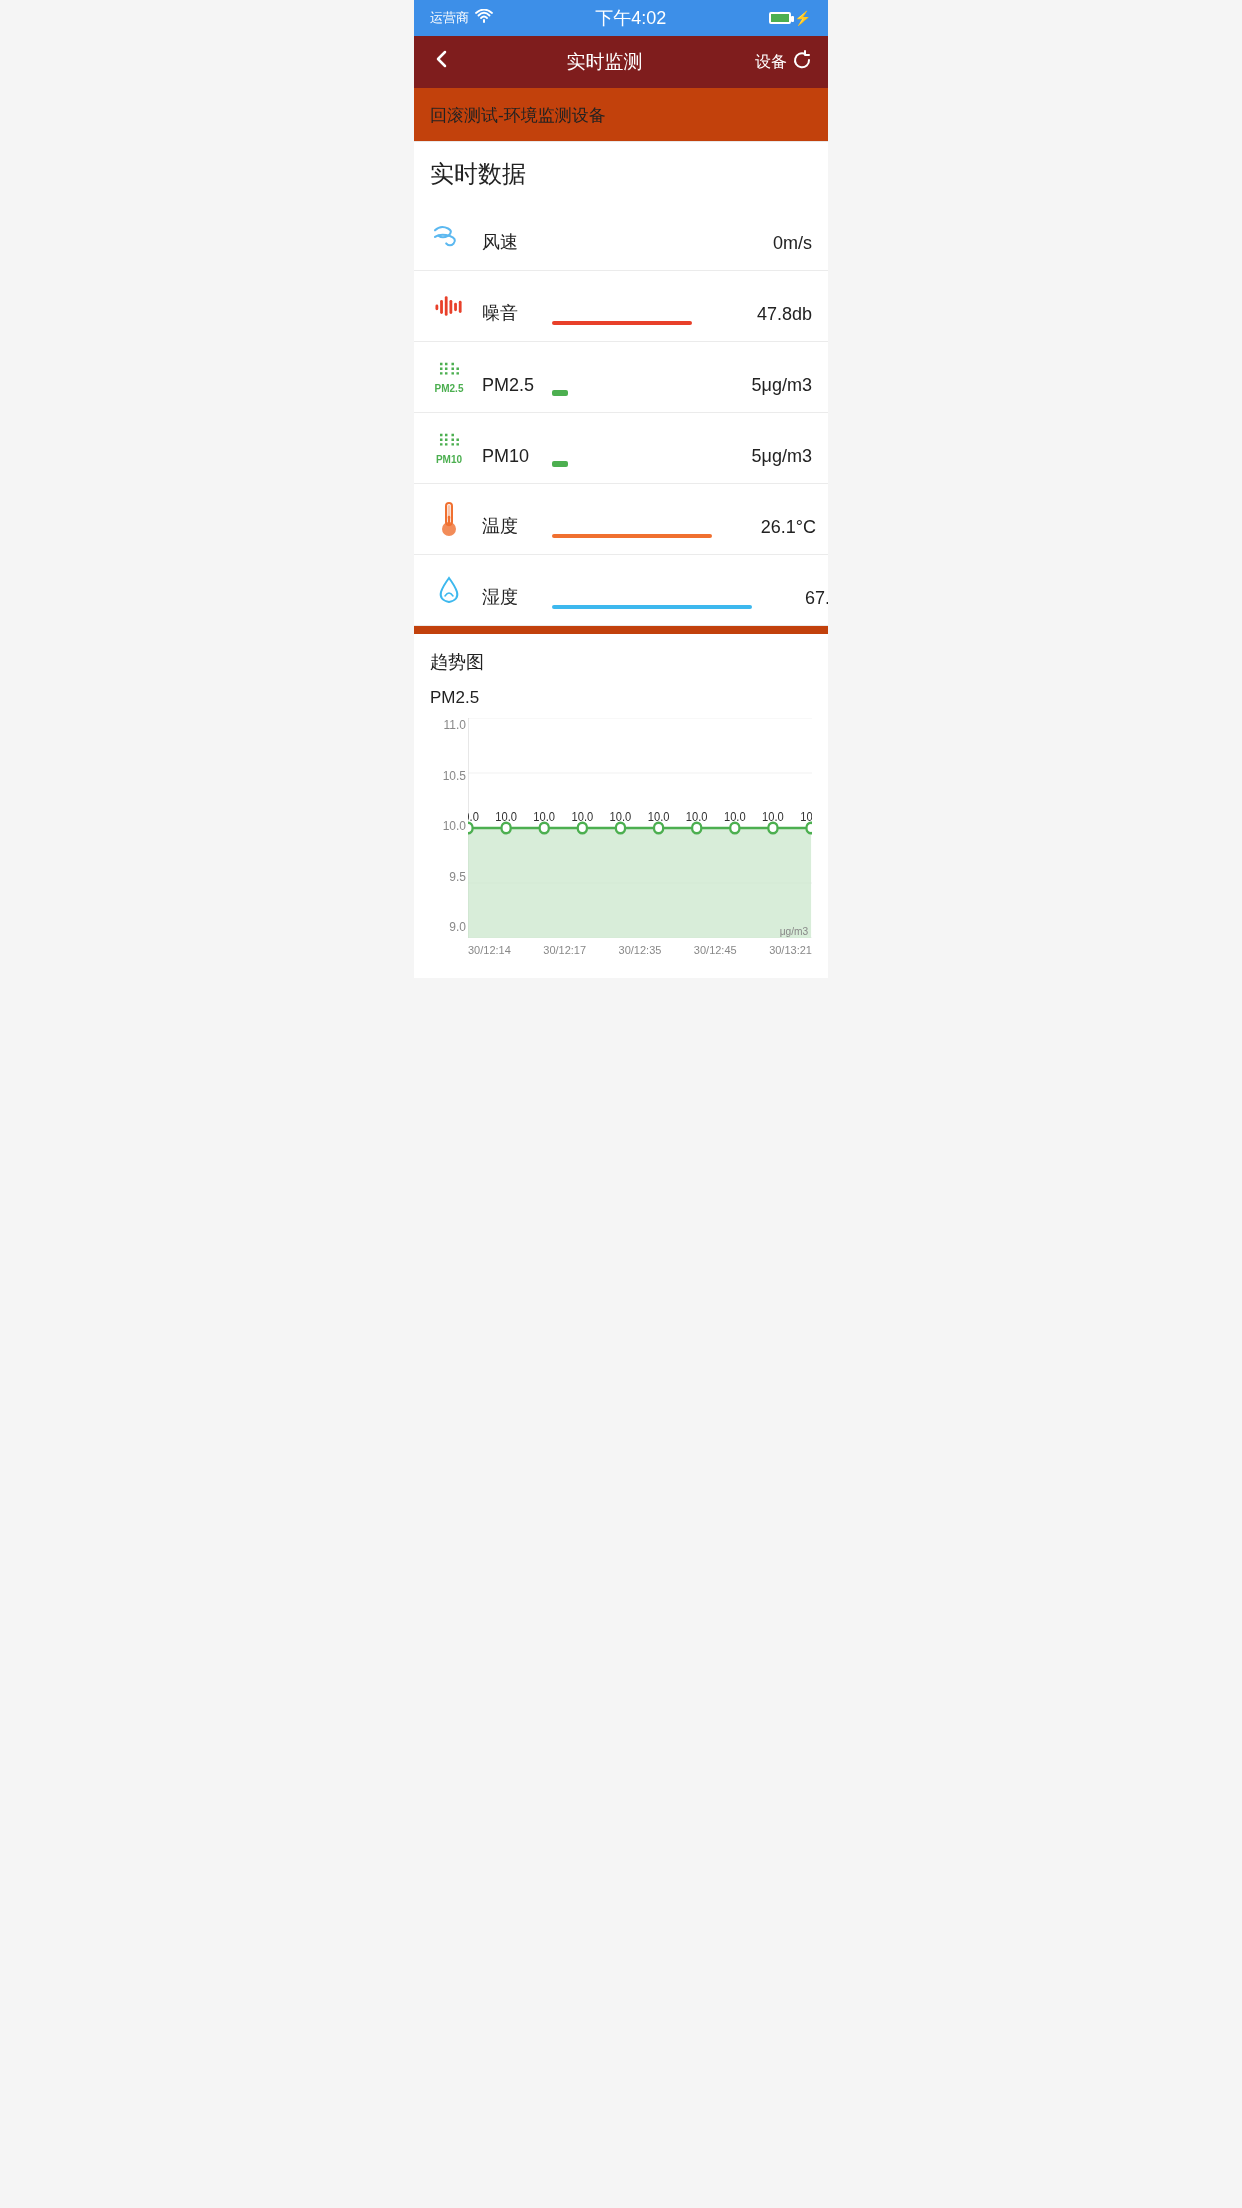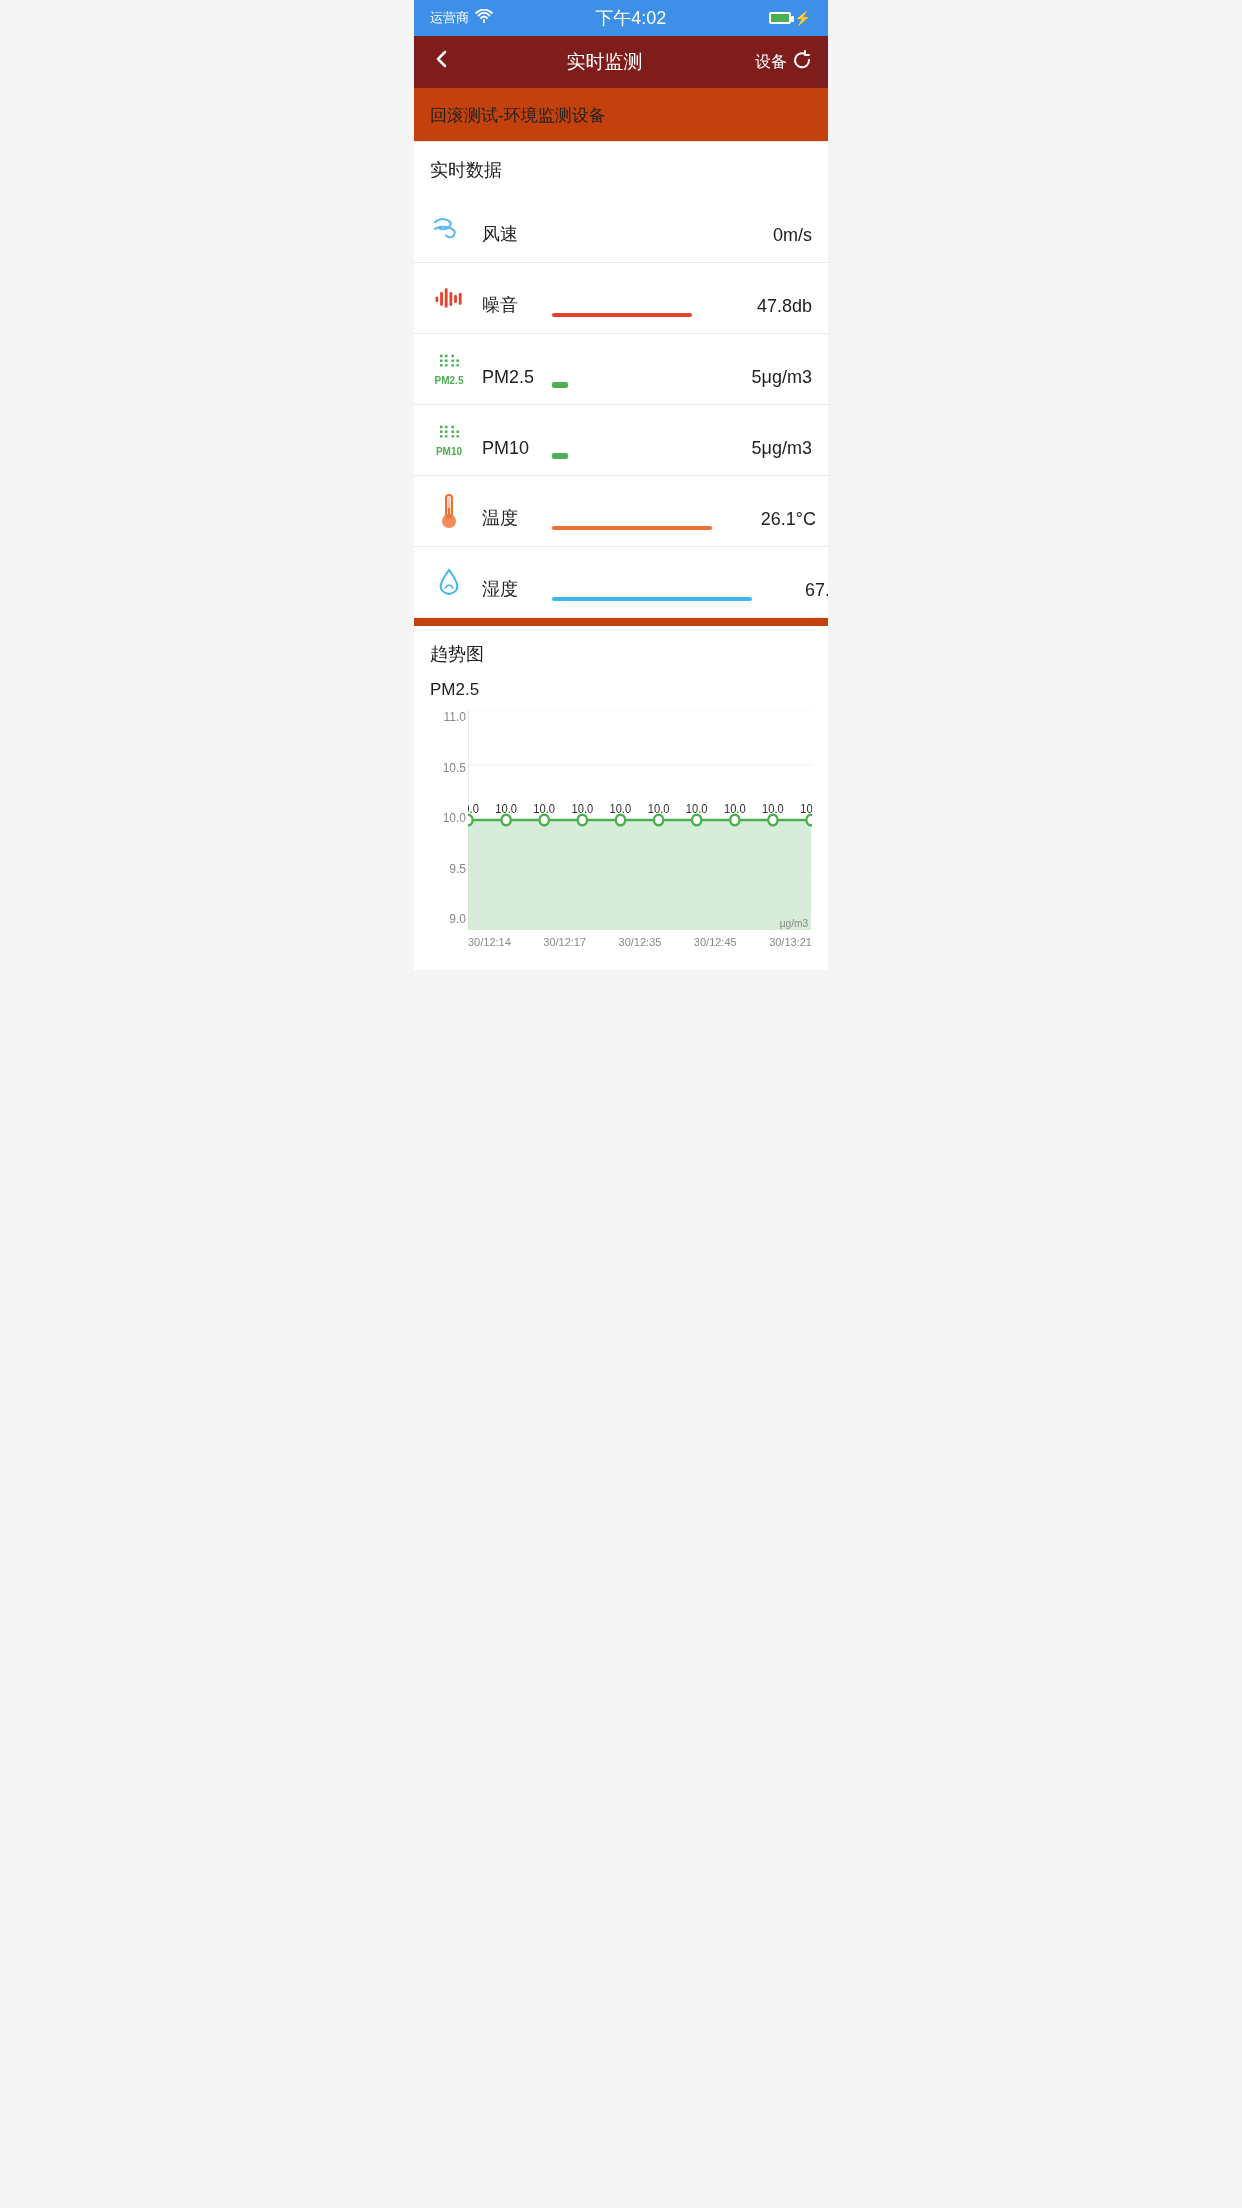--- a/index.html
+++ b/index.html
@@ -66,21 +66,21 @@
     }
     .device-name {
       font-size: 17px;
       color: #222;
       font-weight: 400;
     }
 
     
     .section-header {
       padding: 16px 16px 10px;
-      font-size: 18px;
+      font-size: 24px;
       font-weight: 500;
       color: #222;
       background: white;
     }
 
     .data-list { background: white; }
     .data-row {
       display: flex;
       align-items: flex-end;
       padding: 16px 16px;

